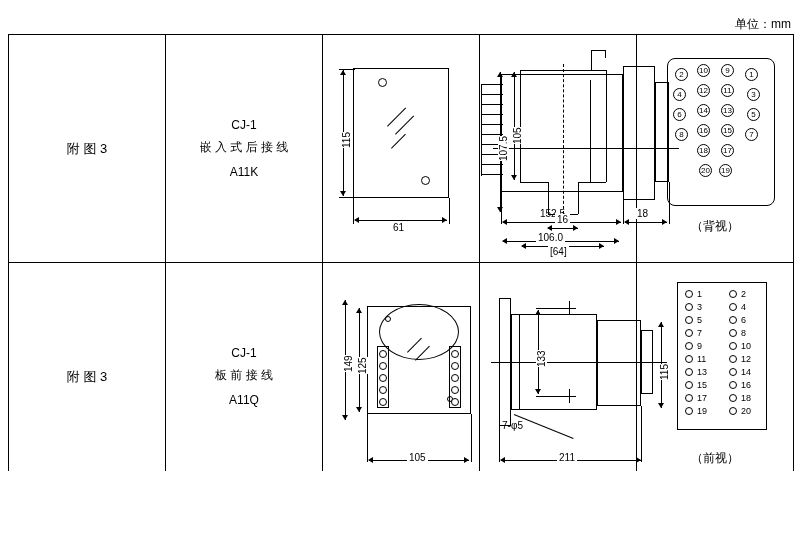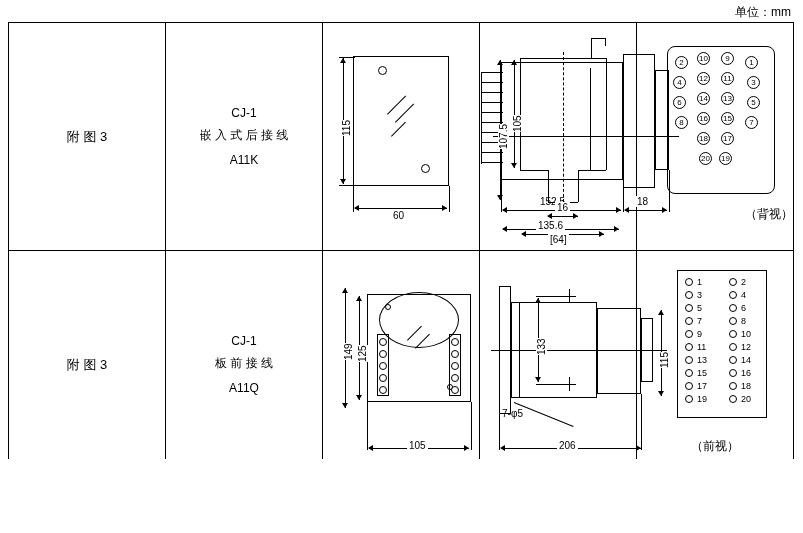--- a/index.html
+++ b/index.html
@@ -1,17 +1,17 @@
 <!DOCTYPE html>
 <html><head>
 <meta charset="utf-8">
 <style>
   html,body{margin:0;padding:0;background:#ffffff;}
   body{width:803px;height:533px;font-family:"Liberation Sans","DejaVu Sans",sans-serif;color:#000;}
-  .page{position:relative;width:803px;height:459px;overflow:hidden;}
+  .page{position:relative;width:803px;height:459px;overflow:hidden;margin-top:12px;}
 
   .unit{position:absolute;right:12px;top:4px;font-size:12px;}
 
   table.main{position:absolute;left:8px;top:22px;width:786px;border-collapse:collapse;table-layout:fixed;}
   table.main td,table.main th{border:1px solid #000;padding:0;font-weight:normal;}
   .hdr{height:26px;text-align:center;font-size:13px;}
   .c1{width:44px;}
   .c2{width:48px;}
   .c3{width:352px;}
   .c4{width:168px;}
@@ -90,21 +90,21 @@
           <div class="arrowD" style="left:17px;top:155px;"></div>
           <div class="ln h1" style="left:16px;top:33px;width:16px;"></div>
           <div class="ln h1" style="left:16px;top:161px;width:16px;"></div>
           <div class="lblv" style="left:18px;top:112px;background:#fff;">115</div>
 
           <div class="ln h1" style="left:32px;top:184px;width:92px;"></div>
           <div class="arrowL" style="left:31px;top:181px;"></div>
           <div class="arrowR" style="left:119px;top:181px;"></div>
           <div class="ln v1" style="left:30px;top:162px;height:26px;"></div>
           <div class="ln v1" style="left:126px;top:162px;height:26px;"></div>
-          <div class="dimtext" style="left:68px;top:186px;">60</div>
+          <div class="dimtext" style="left:68px;top:186px;">61</div>
 
           <div class="rect" style="left:178px;top:38px;width:122px;height:118px;"></div>
           <div class="rect" style="left:300px;top:30px;width:32px;height:134px;"></div>
           <div class="rect" style="left:332px;top:46px;width:14px;height:100px;"></div>
           <div class="ln h1" style="left:170px;top:112px;width:186px;"></div>
 
           <div class="ln h1" style="left:158px;top:48px;width:22px;"></div>
           <div class="ln h1" style="left:158px;top:58px;width:22px;"></div>
           <div class="ln h1" style="left:158px;top:68px;width:22px;"></div>
           <div class="ln h1" style="left:158px;top:78px;width:22px;"></div>
@@ -129,21 +129,21 @@
 
           <div class="ln h1" style="left:302px;top:186px;width:42px;"></div>
           <div class="arrowL" style="left:301px;top:183px;"></div>
           <div class="arrowR" style="left:339px;top:183px;"></div>
           <div class="dimtext" style="left:312px;top:172px;">18</div>
           <div class="ln v1" style="left:346px;top:146px;height:42px;"></div>
 
           <div class="ln h1" style="left:180px;top:205px;width:116px;"></div>
           <div class="arrowL" style="left:179px;top:202px;"></div>
           <div class="arrowR" style="left:291px;top:202px;"></div>
-          <div class="dimtext" style="left:213px;top:196px;">135.6</div>
+          <div class="dimtext" style="left:213px;top:196px;">106.0</div>
         </div>
       </td>
 
       <td>
         <div class="cellbox" style="height:226px;">
           <div class="ln h1" style="left:40px;top:34px;width:86px;"></div>
           <div class="ln v1" style="left:40px;top:34px;height:112px;"></div>
           <div class="ln v1" style="left:126px;top:34px;height:112px;"></div>
           <div class="ln h1" style="left:40px;top:146px;width:28px;"></div>
           <div class="ln h1" style="left:98px;top:146px;width:28px;"></div>
@@ -198,21 +198,21 @@
           <div class="term" style="left:60px;top:88px;">16</div>
           <div class="term" style="left:84px;top:88px;">15</div>
           <div class="term" style="left:108px;top:92px;">7</div>
 
           <div class="term" style="left:60px;top:108px;">18</div>
           <div class="term" style="left:84px;top:108px;">17</div>
 
           <div class="term" style="left:62px;top:128px;">20</div>
           <div class="term" style="left:82px;top:128px;">19</div>
 
-          <div class="viewlabel" style="left:0;top:182px;text-align:right;">（背视）</div>
+          <div class="viewlabel" style="left:0;top:182px;">（背视）</div>
         </div>
       </td>
     </tr>
 
     <tr class="rowB">
       <td class="vcell">
         <div class="stack" style="font-size:13px;line-height:1.8;">附 图 3</div>
       </td>
       <td class="vcell struct">
         <div style="margin-bottom:4px;">CJ-1</div>
@@ -269,21 +269,21 @@
           <div class="ln v1" style="left:196px;top:50px;height:96px;"></div>
 
           <div class="ln v1" style="left:338px;top:58px;height:86px;"></div>
           <div class="arrowU" style="left:335px;top:58px;"></div>
           <div class="arrowD" style="left:335px;top:139px;"></div>
           <div class="lblv" style="left:336px;top:116px;background:#fff;">115</div>
 
           <div class="ln h1" style="left:178px;top:196px;width:140px;"></div>
           <div class="arrowL" style="left:177px;top:193px;"></div>
           <div class="arrowR" style="left:313px;top:193px;"></div>
-          <div class="dimtext" style="left:234px;top:188px;">206</div>
+          <div class="dimtext" style="left:234px;top:188px;">211</div>
           <div class="ln v1" style="left:176px;top:162px;height:36px;"></div>
           <div class="ln v1" style="left:318px;top:142px;height:56px;"></div>
         </div>
       </td>
 
       <td>
         <div class="cellbox" style="height:226px;">
 
           <div class="ln h1" style="left:82px;top:44px;width:14px;"></div>
           <div class="ln v1" style="left:89px;top:37px;height:14px;"></div>

